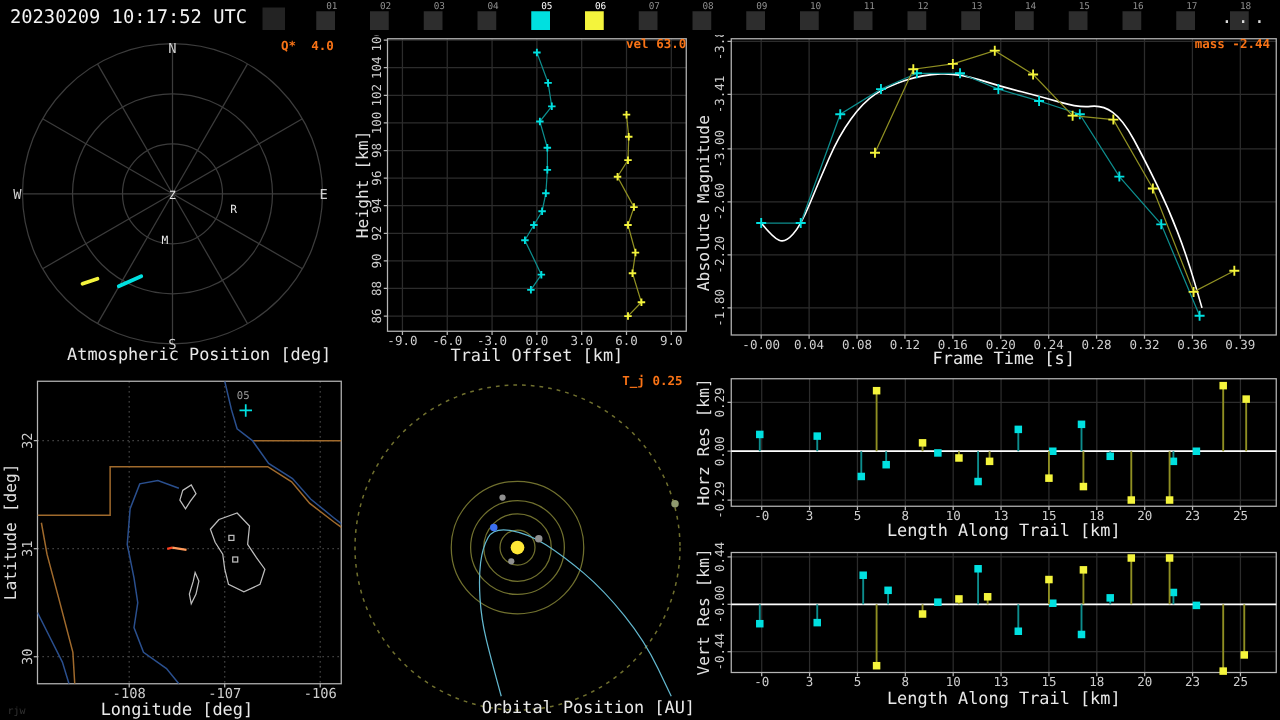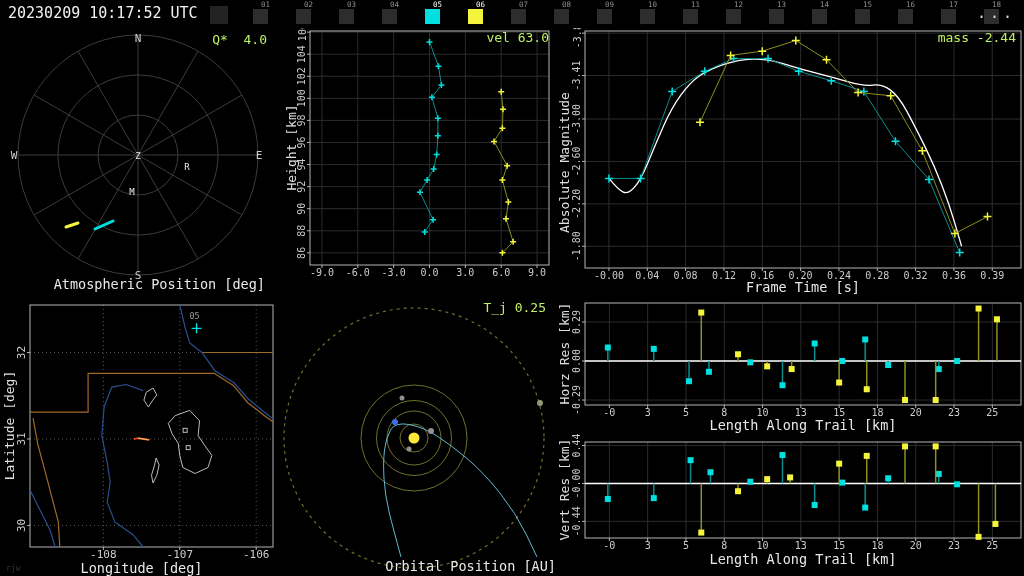--- a/index.html
+++ b/index.html
@@ -10,21 +10,21 @@
   .frames{position:absolute;left:186px;top:0;height:27px;display:flex;}
   .cell{position:relative;width:20px;height:27px;flex:0 0 auto;margin-left:23px;}
   .flabel{position:absolute;top:0;right:2px;font-size:7.5px;color:#8f8f8f;}
   .cell.cyan .flabel,.cell.yellow .flabel{color:#fff;}
   .fbox{position:absolute;top:9px;left:1px;width:15px;height:15px;background:#2d2d2d;}
   .cell.dark .fbox{background:#161616;width:16px;height:16px;}
   .cell.lead .fbox{background:#232323;width:18px;height:18px;top:6px;}
   .dots{position:absolute;right:8px;top:0;line-height:26px;font-size:15px;color:#dcdcdc;letter-spacing:4px;cursor:default;}
   .panel{position:absolute;background:#000;}
   .panel svg{position:absolute;left:0;top:0;font-family:"DejaVu Sans Mono", monospace;}
-  .stat{position:absolute;font-size:13px;color:#bef264;white-space:pre;}
+  .stat{position:absolute;font-size:10px;color:#f97316;white-space:pre;font-weight:bold;}
   .title{position:absolute;font-size:13.5px;color:#e9e9e9;white-space:pre;}
   .ylab{position:absolute;height:15px;font-size:13px;color:#e0e0e0;text-align:center;
     transform:rotate(-90deg);white-space:pre;}
   .watermark{position:absolute;left:6px;bottom:3px;font-size:8px;color:#333;margin-top:33px;}
 </style>
 </head>
 <body>
 
 <div class="screen">
   <header>
@@ -267,20 +267,21 @@
           <path d="M221.17499999999998 137.6603773584905H227.17499999999998M224.17499999999998 134.6603773584905V140.6603773584905" stroke="#f4f43c" stroke-width="1.5" fill="none"></path>
           <path d="M216.395 152.00943396226424H222.395M219.395 149.00943396226424V155.00943396226424" stroke="#f4f43c" stroke-width="1.5" fill="none"></path>
           <path d="M222.37 174.08490566037744H228.37M225.37 171.08490566037744V177.08490566037744" stroke="#f4f43c" stroke-width="1.5" fill="none"></path>
           <path d="M219.97999999999996 190.64150943396237H225.97999999999996M222.97999999999996 187.64150943396237V193.64150943396237" stroke="#f4f43c" stroke-width="1.5" fill="none"></path>
           <path d="M227.14999999999998 213.82075471698118H233.14999999999998M230.14999999999998 210.82075471698118V216.82075471698118" stroke="#f4f43c" stroke-width="1.5" fill="none"></path>
           <path d="M216.395 224.8584905660378H222.395M219.395 221.8584905660378V227.8584905660378" stroke="#f4f43c" stroke-width="1.5" fill="none"></path>
         </g>
       </svg>
     <span class="stat" style="top:2px;right:7px">vel 63.0</span>
     <span class="ylab" style="left:-72px;top:112px;width:160px">Height [km]</span>
+    <span class="title" style="left:0;right:0;bottom:2px;text-align:center;padding-left:20px">Trail Offset [km]</span>
   </div>
 
   <div class="panel" id="p3" style="left:556px;top:28px;width:468px;height:267px">
     <svg id="svg-mag" width="468" height="267">
         <g>
           <line x1="52.956043956043956" y1="3" x2="52.956043956043956" y2="240" stroke="#2c2c2c" stroke-width="1"></line>
           <line x1="91.28571428571428" y1="3" x2="91.28571428571428" y2="240" stroke="#2c2c2c" stroke-width="1"></line>
           <line x1="129.61538461538464" y1="3" x2="129.61538461538464" y2="240" stroke="#2c2c2c" stroke-width="1"></line>
           <line x1="167.94505494505495" y1="3" x2="167.94505494505495" y2="240" stroke="#2c2c2c" stroke-width="1"></line>
           <line x1="206.27472527472528" y1="3" x2="206.27472527472528" y2="240" stroke="#2c2c2c" stroke-width="1"></line>

